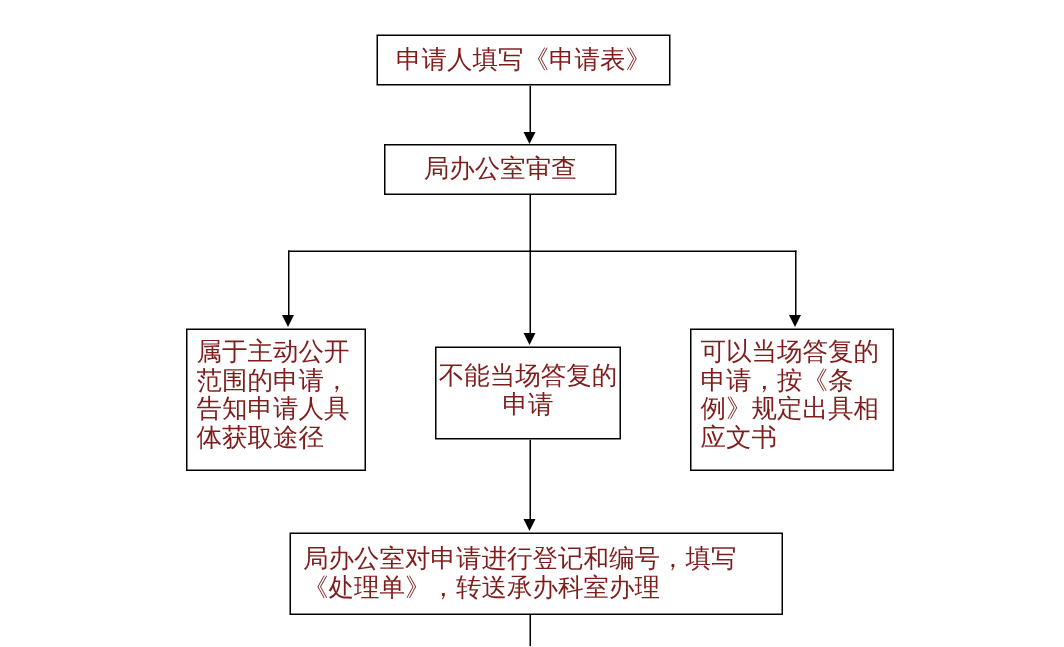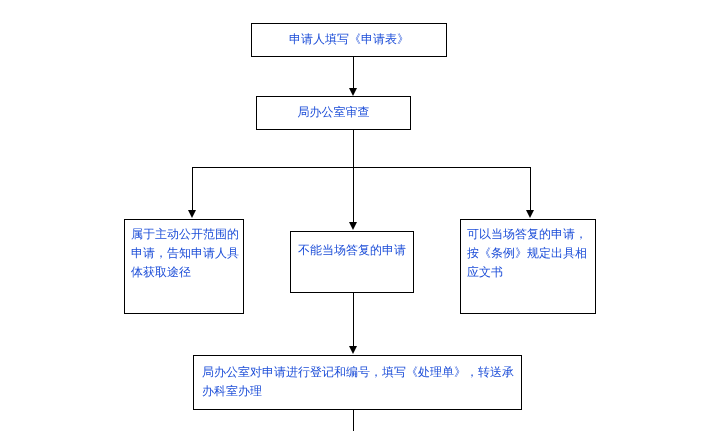--- a/index.html
+++ b/index.html
@@ -15,22 +15,22 @@
     width: 709px;
     height: 431px;
     background: #ffffff;
     overflow: hidden;
   }
   .node {
     position: absolute;
     box-sizing: border-box;
     border: 1px solid #000000;
     background: #ffffff;
-    color: #1d4ed8;
-    font-size: 12px;
+    color: #7f1d1d;
+    font-size: 17px;
     line-height: 19px;
     letter-spacing: 0px;
     z-index: 3;
     display: block;
   }
   .node .txt {
     display: block;
     padding: 0;
     white-space: normal;
     word-break: break-all;

